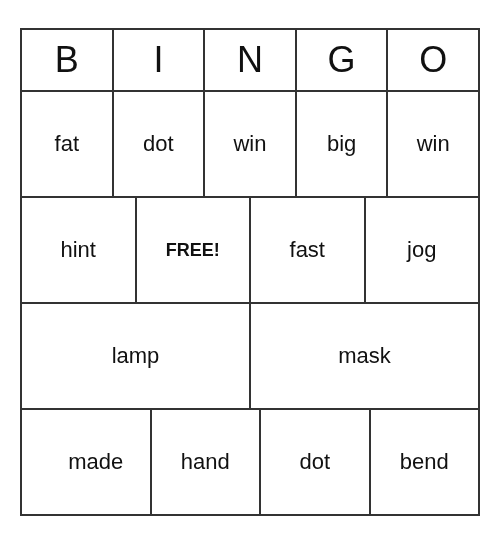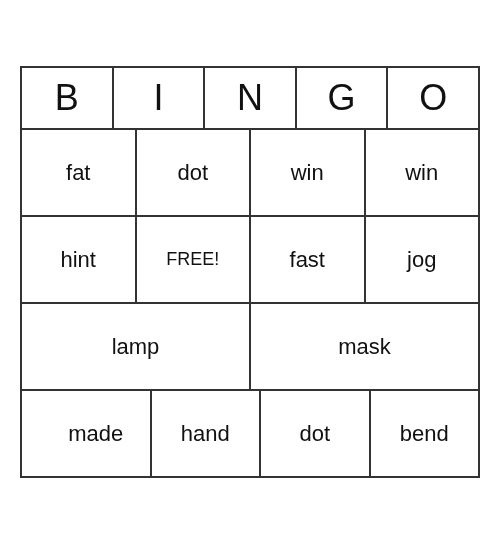--- a/index.html
+++ b/index.html
@@ -32,55 +32,56 @@
       border-bottom: none;
       padding-left: 20px;
     }
 
     .bingo-cell {
       flex: 1;
       display: flex;
       justify-content: center;
       align-items: center;
       border-right: 2px solid #333;
-      height: 85px;
+      height: 104px;
       font-size: 22px;
       color: #111;
     }
 
     .bingo-cell:last-child {
       border-right: none;
     }
 
     .header-cell {
       height: 60px;
       font-size: 36px;
       font-weight: normal;
     }
 
     .free-cell {
       font-size: 18px;
-      font-weight: normal;
+      font-weight: bold;
     }
   </style>
 </head>
 <body>
 
 <div class="bingo-card">
   <div class="bingo-row">
     <div class="bingo-cell header-cell">B</div>
     <div class="bingo-cell header-cell">I</div>
     <div class="bingo-cell header-cell">N</div>
     <div class="bingo-cell header-cell">G</div>
     <div class="bingo-cell header-cell">O</div>
   </div>
   <div class="bingo-row">
     <div class="bingo-cell">fat</div>
     <div class="bingo-cell">dot</div>
     <div class="bingo-cell">win</div>
+    <div class="bingo-cell">big</div>
     <div class="bingo-cell">win</div>
   </div>
   <div class="bingo-row">
     <div class="bingo-cell">hint</div>
     <div class="bingo-cell free-cell">FREE!</div>
     <div class="bingo-cell">fast</div>
     <div class="bingo-cell">jog</div>
   </div>
   <div class="bingo-row">
     <div class="bingo-cell">lamp</div>

